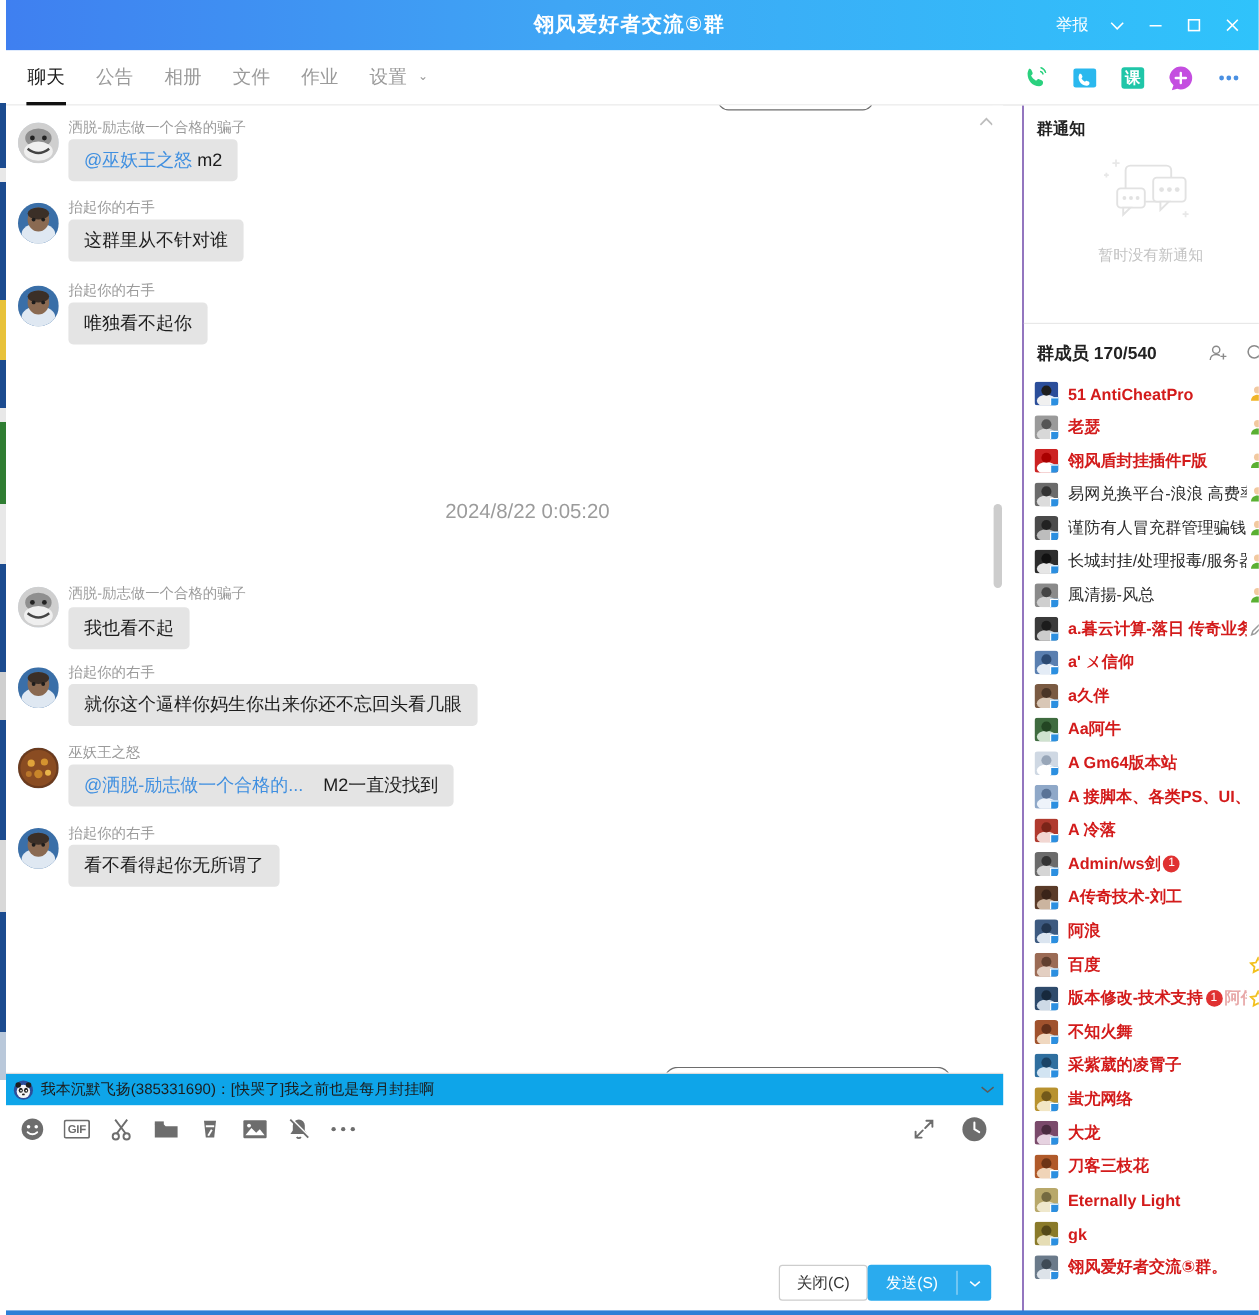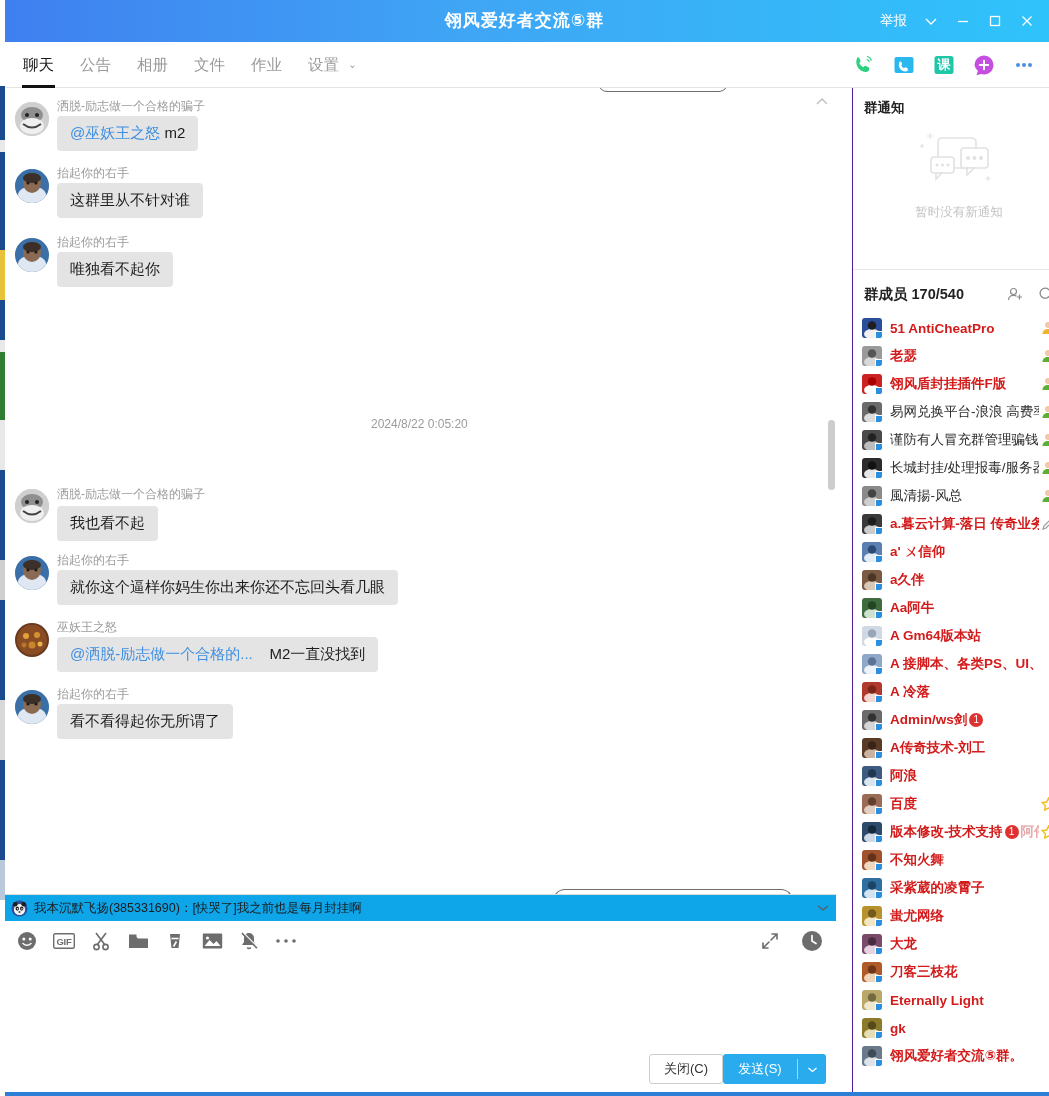--- a/index.html
+++ b/index.html
@@ -67,21 +67,21 @@
     background:#fff; overflow:hidden;
   }
   .msg-list { position:absolute; left:0; top:0; width:831px; height:806px; }
 
   .msg { position:absolute; }
   .avatar { position:absolute; left:10px; width:34px; height:34px; border-radius:50%;
             overflow:hidden; background:#cfd8e3; }
   .avatar svg { display:block; width:34px; height:34px; }
 
   .sender { position:absolute; left:52px; font-size:12px; color:#9b9b9b; white-space:nowrap; }
-  .daystamp { position:absolute; font-size:12px; color:#9b9b9b; white-space:nowrap; }
+  .daystamp { position:absolute; font-size:17px; color:#9b9b9b; white-space:nowrap; }
 
   .bubble-in {
     position:absolute; left:52px; background:#e4e4e4; border-radius:4px;
     padding:8px 13px; font-size:15px; color:#1d1d1d; white-space:nowrap;
   }
   .bubble-in .at { color:#3f8fe0; }
 
   .scroll-up { position:absolute; right:6px; top:6px; width:16px; height:16px; color:#c0c0c0; }
   .vscroll-track { position:absolute; right:0; top:0; width:9px; height:806px; background:#fff; }
   .vscroll-thumb { position:absolute; right:1px; top:332px; width:7px; height:70px; background:#cdcdcd; border-radius:4px; }

